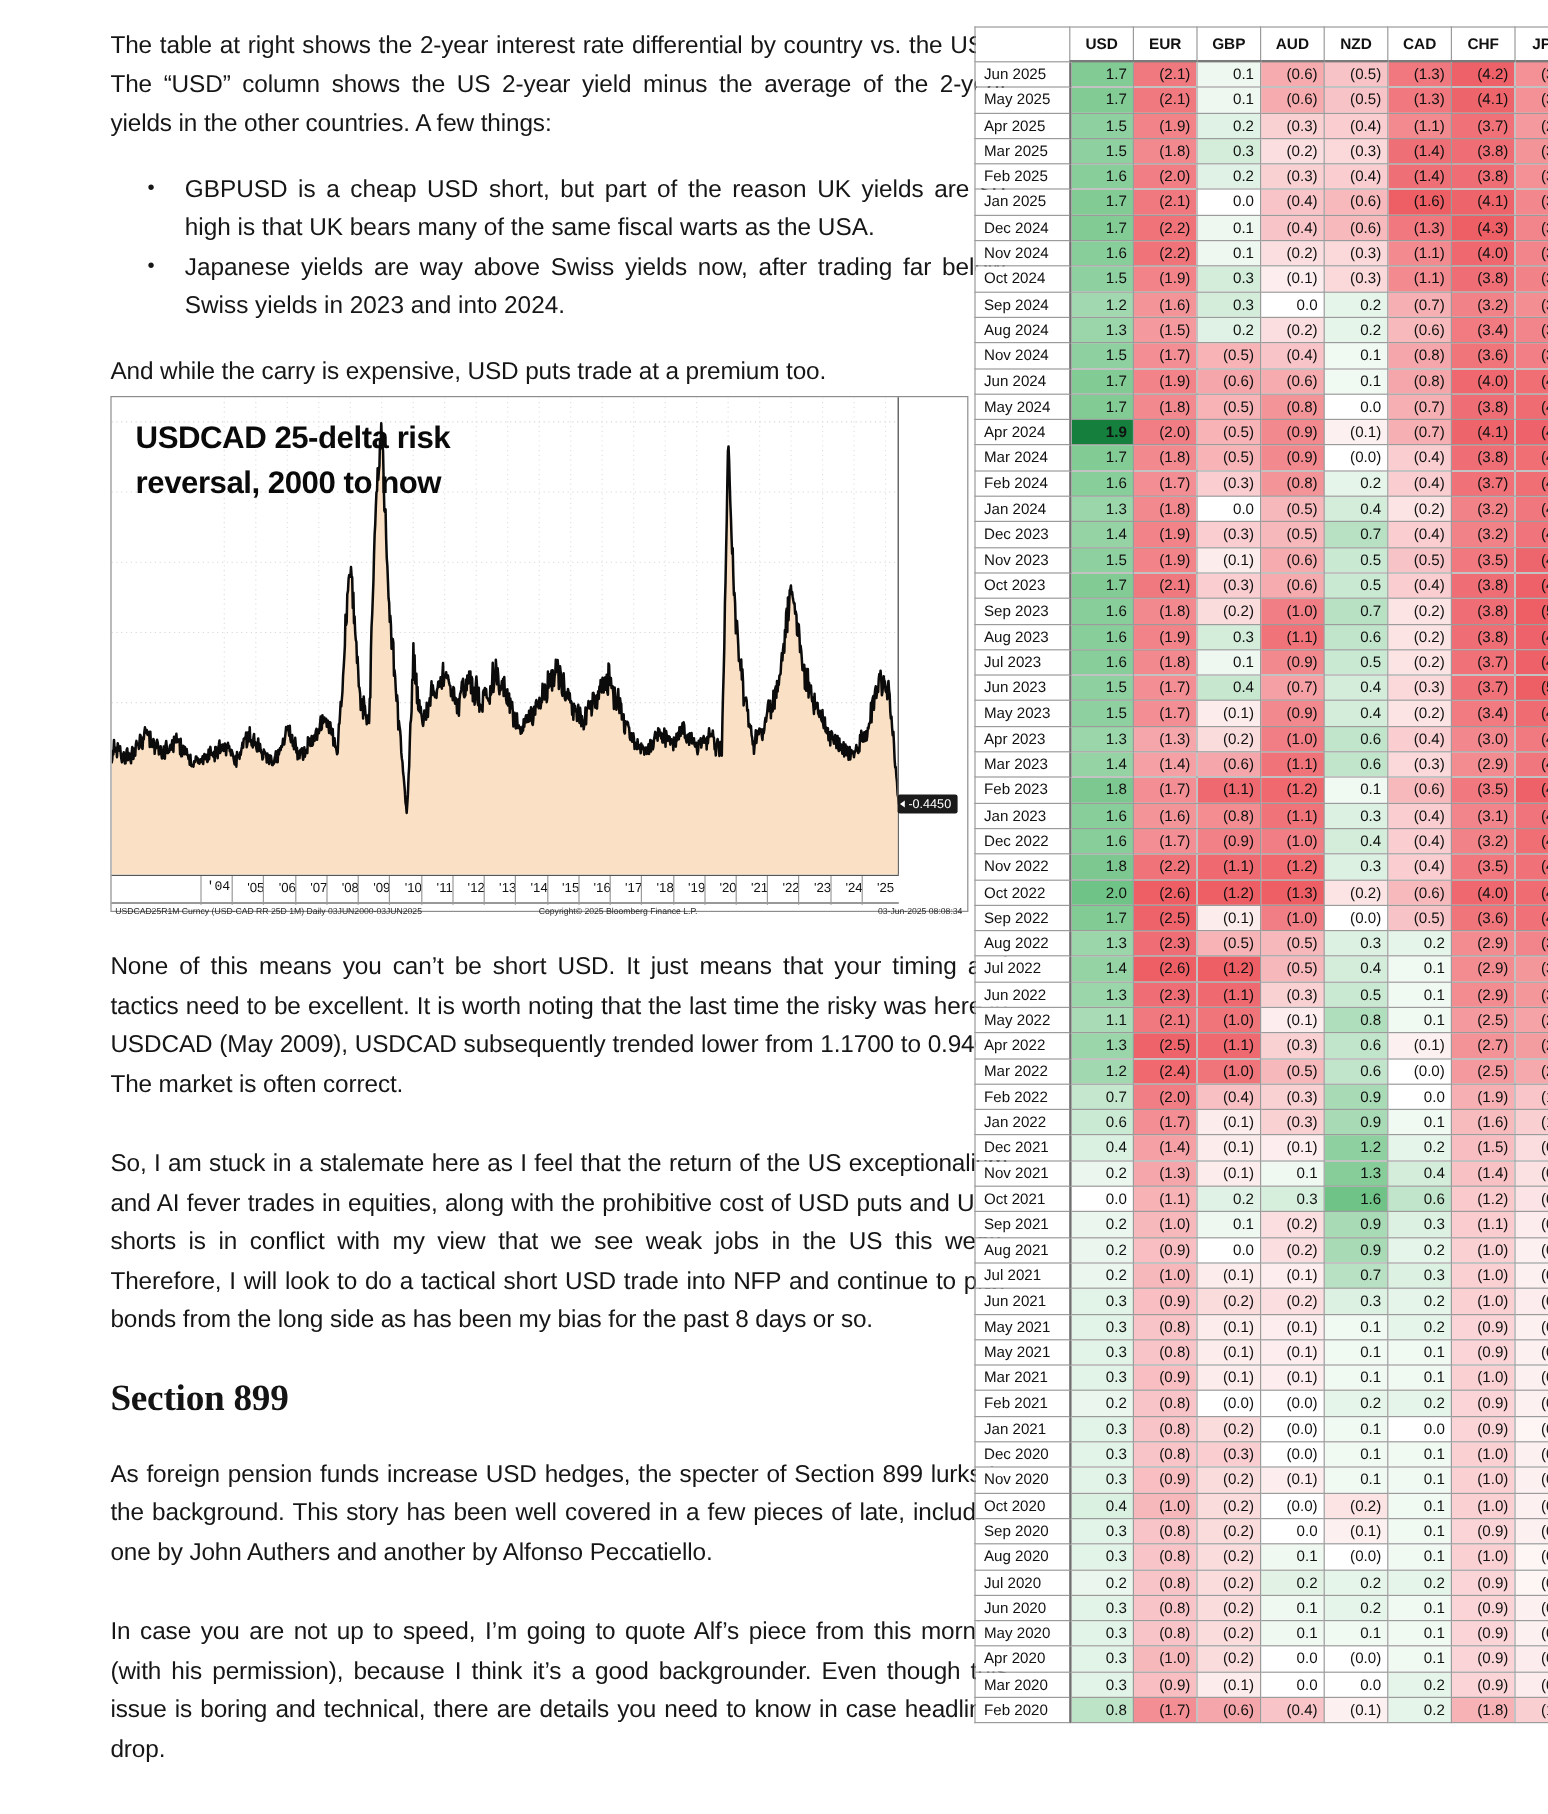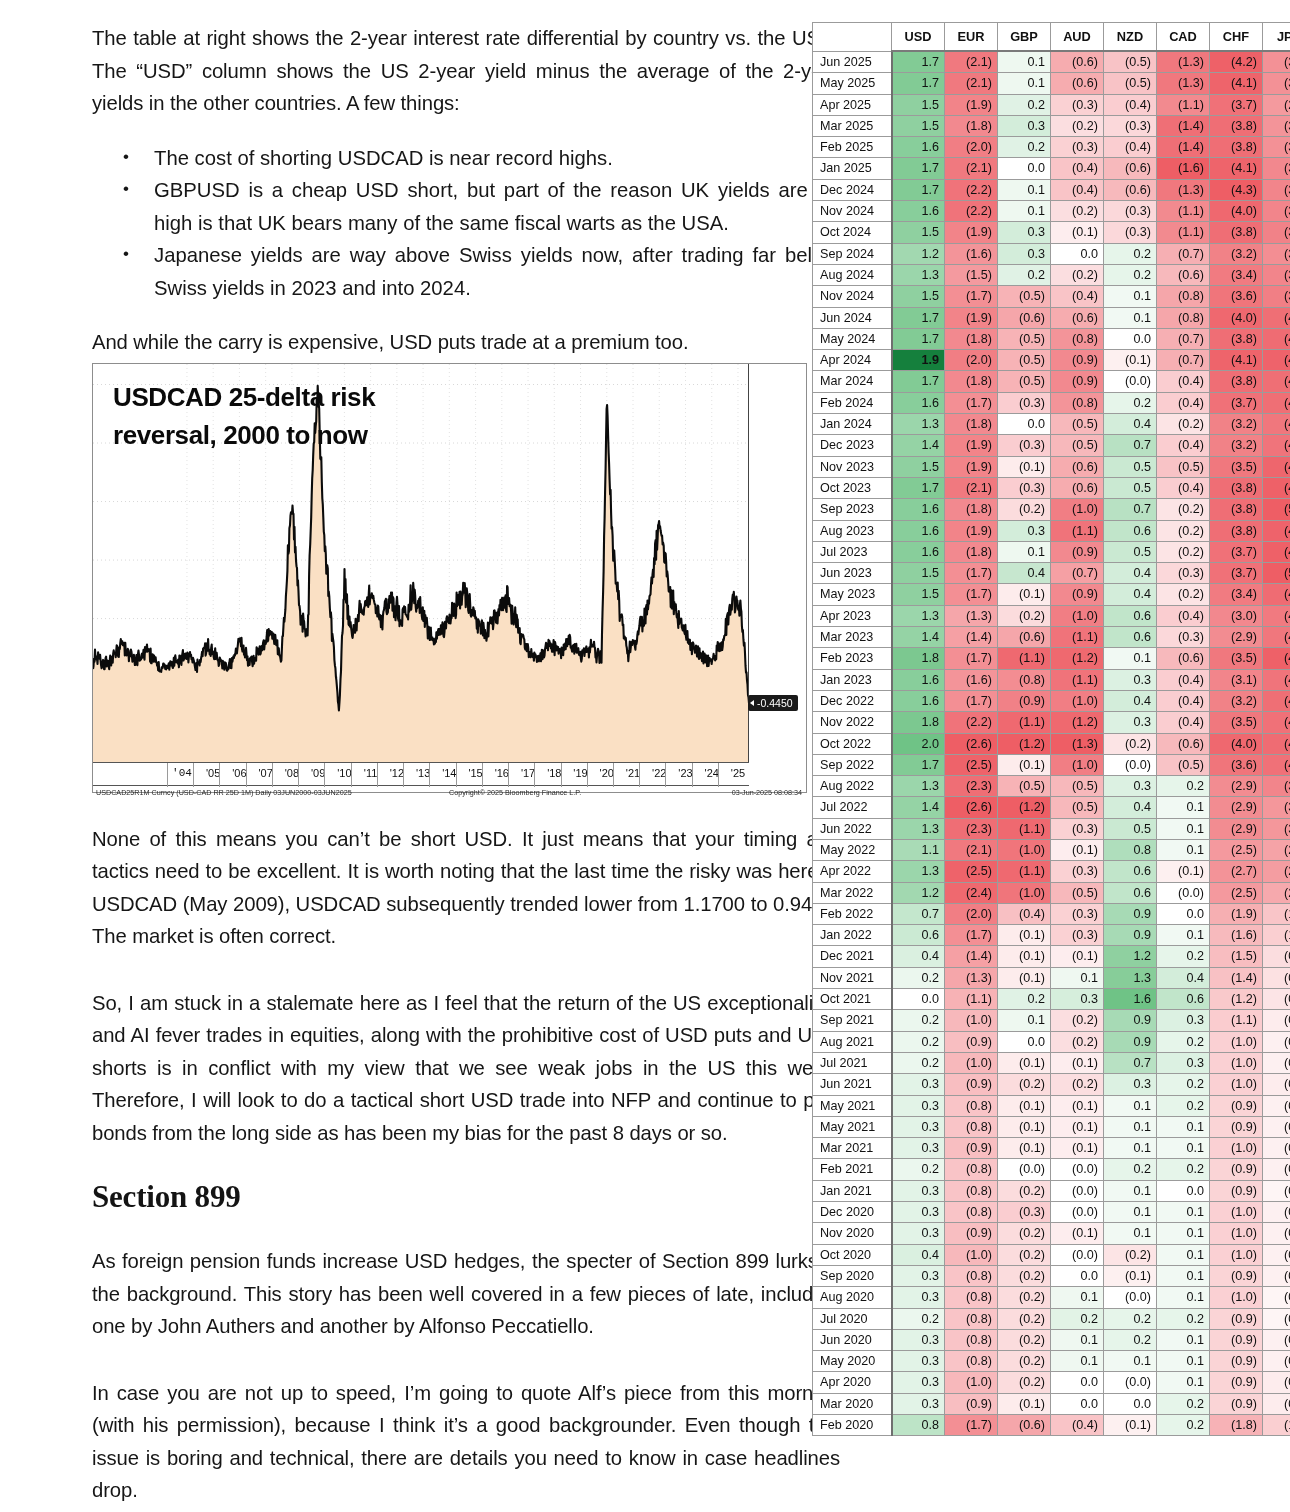--- a/index.html
+++ b/index.html
@@ -217,21 +217,20 @@
 
 <div id="page">
 
   <div id="left-col">
 
     <p class="para">The table at right shows the 2-year interest rate differential by country vs. the USD. The “USD” column shows the US 2-year yield minus the average of the 2-year yields in the other countries. A few things:</p>
 
     <div class="gap-sm"></div>
 
     <ul class="bullets">
-      <li>The cost of shorting USDCAD is near record highs.</li>
       <li>GBPUSD is a cheap USD short, but part of the reason UK yields are so high is that UK bears many of the same fiscal warts as the USA.</li>
       <li class="justify-all">Japanese yields are way above Swiss yields now, after trading far below Swiss yields in 2023 and into 2024.</li>
     </ul>
 
     <div class="gap-sm"></div>
 
     <p class="para nojust">And while the carry is expensive, USD puts trade at a premium too.</p>
 
     <div id="chart-wrap">
 

